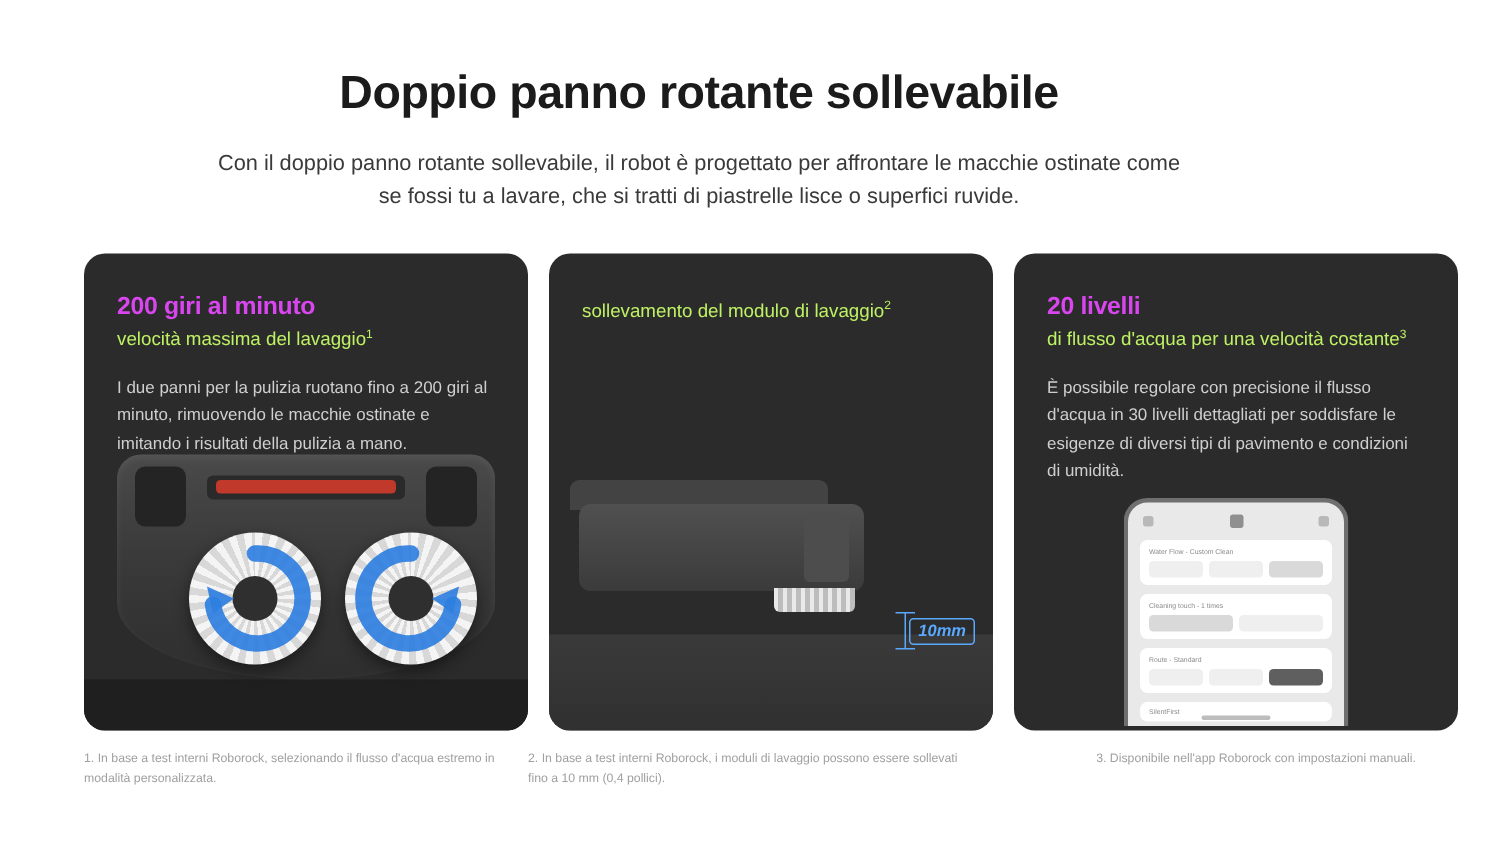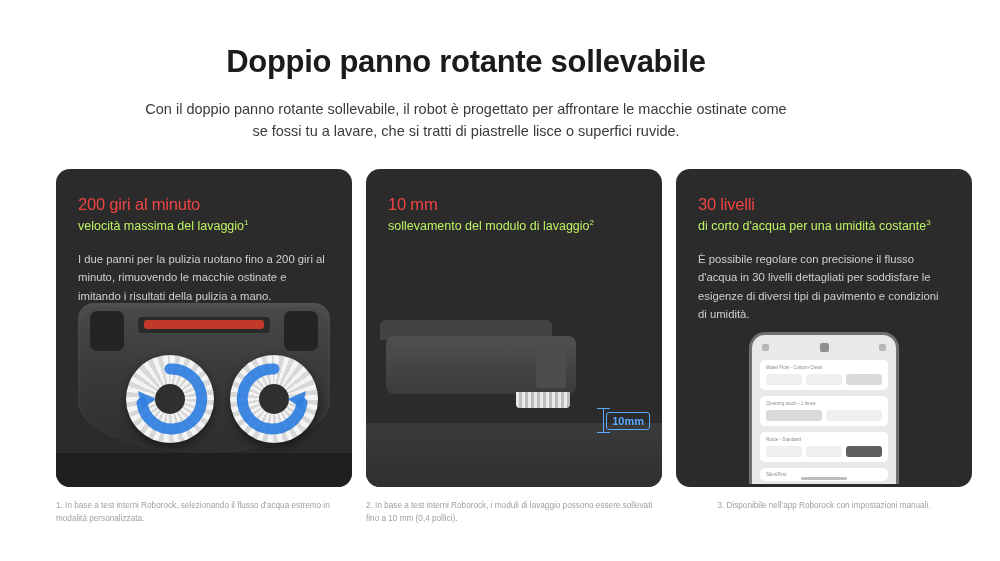--- a/index.html
+++ b/index.html
@@ -40,53 +40,52 @@
     position: relative;
     width: 296px;
     height: 318px;
     background: #2b2b2b;
     border-radius: 14px;
     overflow: hidden;
     flex: 0 0 296px;
   }
   .card-inner { padding: 26px 22px 0 22px; position: relative; z-index: 3; }
   .card-h1 {
-    color: #ef4444;
+    color: #d946ef;
     font-size: 16.5px;
-    font-weight: normal;
+    font-weight: bold;
     letter-spacing: -0.2px;
   }
   .card-h2 {
     color: #bef264;
     font-size: 12.5px;
     margin-top: 4px;
     font-weight: normal;
   }
   .card-h2 sup { font-size: 8px; }
   .card-body {
     color: #cfcfcf;
     font-size: 11.3px;
     line-height: 1.62;
     margin-top: 17px;
     max-width: 252px;
   }
   .footnotes {
     display: flex;
-    gap: 14px;
     padding: 0 56px;
     margin-top: 12px;
   }
   .fn {
     width: 296px;
     flex: 0 0 296px;
     color: #a0a0a0;
     font-size: 8.2px;
     line-height: 1.6;
   }
-  .fn.center { text-align: center; }
+  .fn.center { text-align: right; }
 
   
   .art1 { position: absolute; left: 0; right: 0; bottom: 0; height: 190px; z-index: 1; }
   .robot-body {
     position: absolute;
     left: 22px; right: 22px; top: 6px; height: 150px;
     background: linear-gradient(180deg, #4a4a4a 0%, #3a3a3a 45%, #2e2e2e 100%);
     border-radius: 16px 16px 50% 50% / 16px 16px 34% 34%;
     box-shadow: inset 0 2px 6px rgba(255,255,255,0.08);
   }
@@ -181,20 +180,21 @@
   }
   .dim-label {
     position: absolute;
     right: 12px; top: 100px;
     color: #5aa9ff;
     font-size: 11px;
     font-weight: bold;
     border: 1px solid #5aa9ff;
     border-radius: 3px;
     padding: 2px 5px;
+    font-style: italic;
   }
 
   
   .art3 { position: absolute; left: 0; right: 0; bottom: 0; height: 155px; z-index: 1; display:flex; justify-content:center; }
   .phone {
     width: 150px; height: 152px;
     background: #e9e9ea;
     border: 3px solid #6f6f6f;
     border-bottom: none;
     border-radius: 16px 16px 0 0;
@@ -271,21 +271,20 @@
         <div class="mod-top"></div>
         <div class="mod-body"></div>
         <div class="mod-cap"></div>
         <div class="mod-pad"></div>
         <div class="dim-line"></div>
         <div class="dim-cap" style="top:96px"></div>
         <div class="dim-cap" style="top:120px"></div>
         <div class="dim-label">10mm</div>
       </div>
       <div class="card-inner">
-        <div class="card-h1">10 mm</div>
         <div class="card-h2">
           <span>sollevamento del modulo di lavaggio</span><sup>2</sup>
         </div>
       </div>
     </div>
 
     <div class="card">
       <div class="art3">
         <div class="phone">
           <div class="ph-topbar">
@@ -316,23 +315,23 @@
               <div class="ph-pill dark"></div>
             </div>
           </div>
           <div class="ph-block" style="padding:4px 6px">
             <div class="ph-lbl">SilentFirst</div>
           </div>
           <div class="ph-home"></div>
         </div>
       </div>
       <div class="card-inner">
-        <div class="card-h1">30 livelli</div>
+        <div class="card-h1">20 livelli</div>
         <div class="card-h2">
-          <span>di corto d'acqua per una umidità costante</span><sup>3</sup>
+          <span>di flusso d'acqua per una velocità costante</span><sup>3</sup>
         </div>
         <div class="card-body">È possibile regolare con precisione il flusso d'acqua in 30 livelli dettagliati per soddisfare le esigenze di diversi tipi di pavimento e condizioni di umidità.</div>
       </div>
     </div>
 
   </div>
 
   <div class="footnotes">
     <div class="fn">1. In base a test interni Roborock, selezionando il flusso d'acqua estremo in modalità personalizzata.</div>
     <div class="fn">2. In base a test interni Roborock, i moduli di lavaggio possono essere sollevati fino a 10 mm (0,4 pollici).</div>

